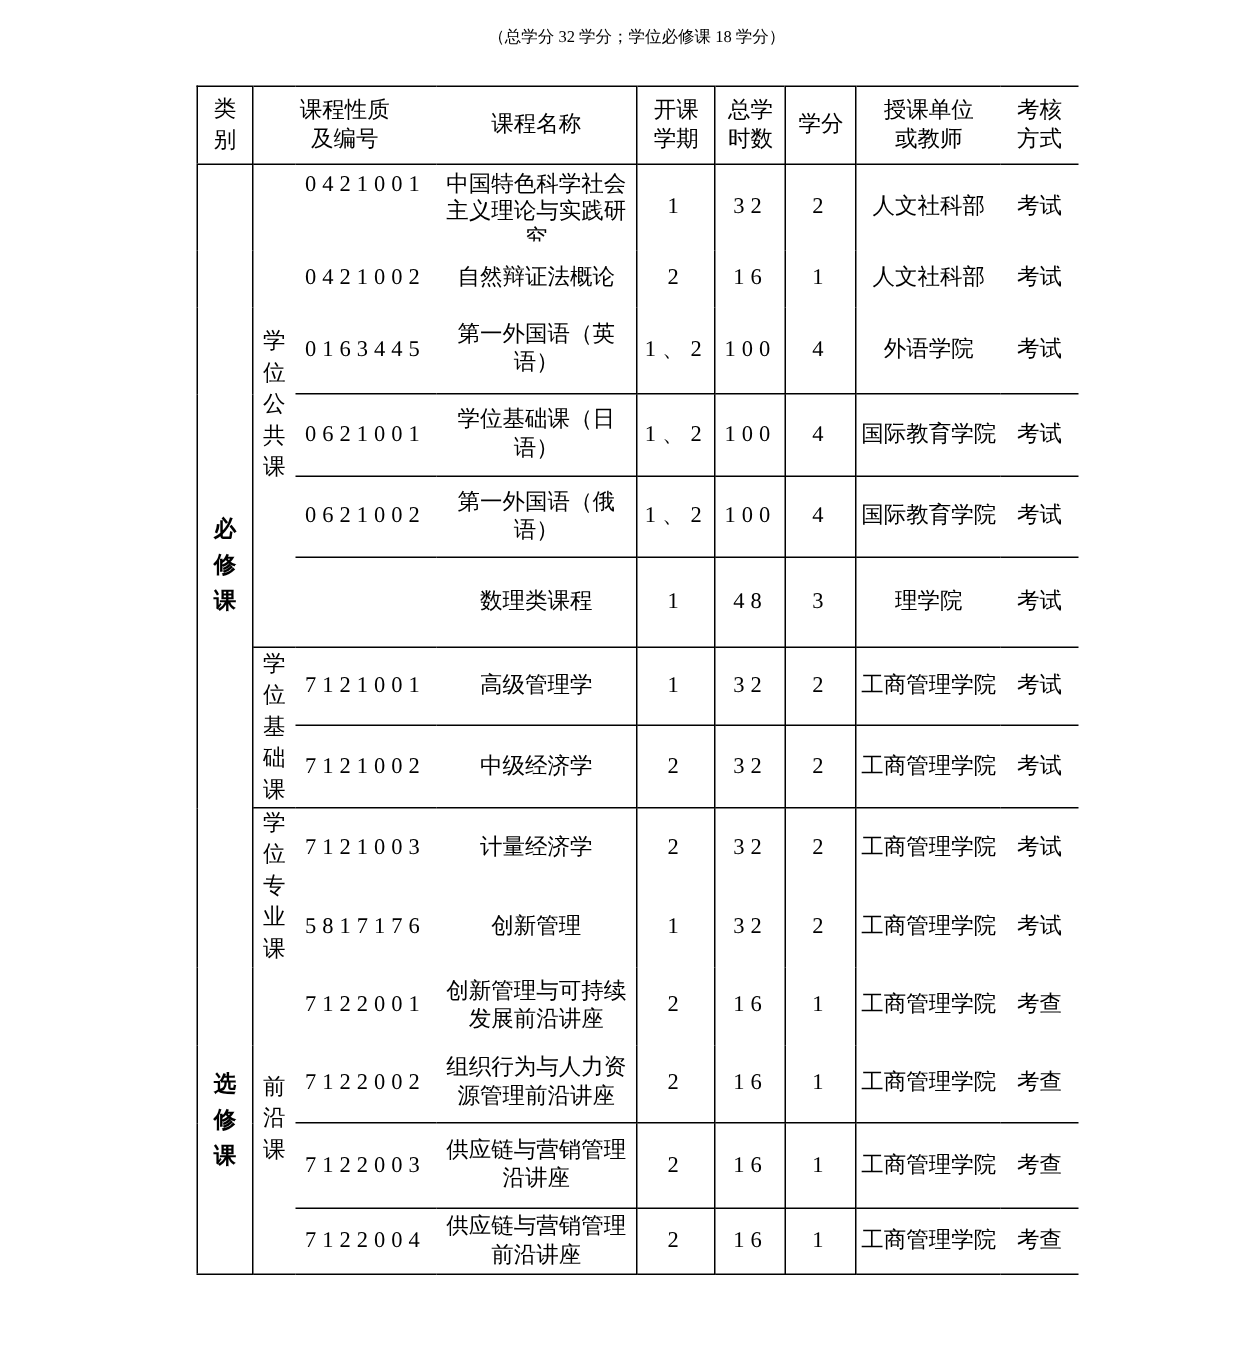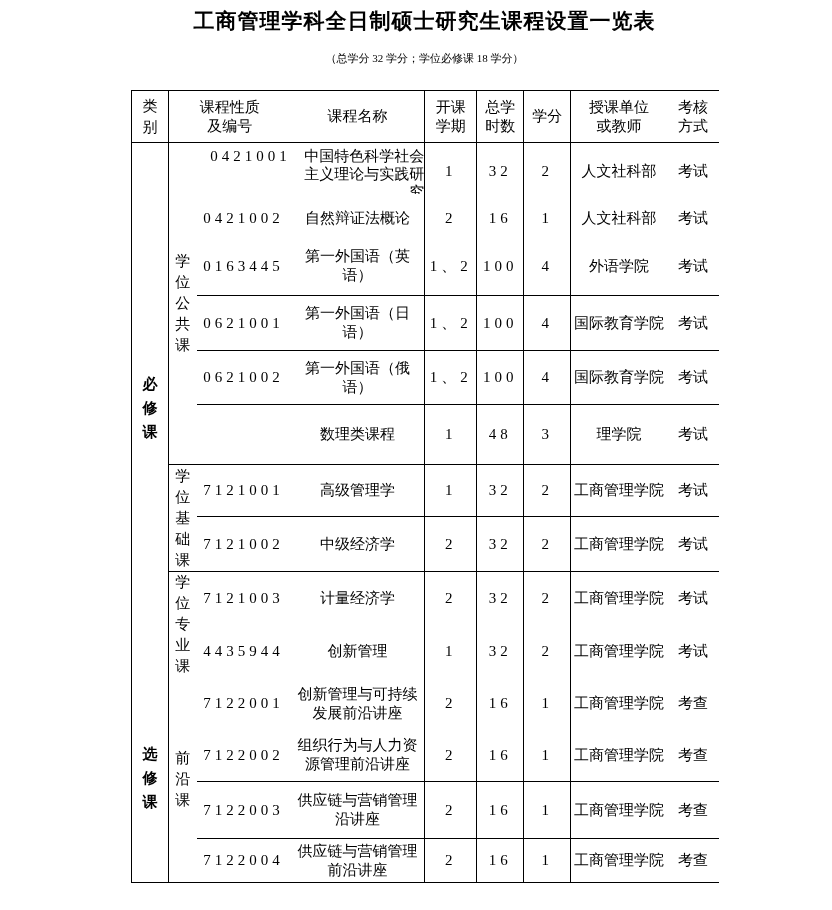--- a/index.html
+++ b/index.html
@@ -21,31 +21,30 @@
     font-size:15px;
   }
   th,td{
     padding:0;text-align:center;vertical-align:middle;
     font-weight:normal;line-height:19px;overflow:hidden;
   }
   .pre{white-space:pre-line;font-family:Liberation Serif, serif;}
   .bb{border-bottom:1px solid #000;}
   .br{border-right:1px solid #000;}
   .vert{width:1em;margin:0 auto;word-break:break-all;line-height:21px;text-align:center;}
-  .cat .vert{line-height:24px;font-weight:bold;font-family:Liberation Mono, monospace;}
+  .cat .vert{line-height:24px;font-weight:bold;}
   .num{letter-spacing:4px;}
   .topcell{vertical-align:top;}
-  .clip3{height:51px;overflow:hidden;line-height:18px;padding-top:4px;box-sizing:border-box;text-align:right;}
+  .clip3{height:51px;overflow:hidden;line-height:18px;padding-top:4px;box-sizing:border-box;}
 </style>
 </head>
 <body>
 
 <div class="page">
   <div class="content">
-    <div class="title">工商管理学科全日制硕士研究生课程设置一览表</div>
     <div class="subtitle">（总学分 32 学分；学位必修课 18 学分）</div>
 
     <table class="course-table">
       <colgroup>
         <col style="width:37px">
           <col style="width:28px">
           <col style="width:94px">
         <col style="width:134px">
           <col style="width:52px">
           <col style="width:47px">
@@ -106,21 +105,21 @@
           <td class="bb br pre">第一外国语（英
 语）</td>
           <td class="bb br num">1、2</td>
           <td class="bb br num">100</td>
           <td class="bb br num">4</td>
           <td class="bb">外语学院</td>
           <td class="bb">考试</td>
         </tr>
         <tr style="height:55px">
           <td class="bb num">0621001</td>
-          <td class="bb br pre">第一外国语（日
+          <td class="bb br pre">学位基础课（日
 语）</td>
           <td class="bb br num">1、2</td>
           <td class="bb br num">100</td>
           <td class="bb br num">4</td>
           <td class="bb">国际教育学院</td>
           <td class="bb">考试</td>
         </tr>
         <tr style="height:54px">
           <td class="bb num">0621002</td>
           <td class="bb br pre">第一外国语（俄
@@ -167,21 +166,21 @@
             </td>
           <td class="num">7121003</td>
           <td class="br pre">计量经济学</td>
           <td class="br num">2</td>
           <td class="br num">32</td>
           <td class="br num">2</td>
           <td>工商管理学院</td>
           <td>考试</td>
         </tr>
         <tr style="height:53px">
-          <td class="num">4435944</td>
+          <td class="num">5817176</td>
           <td class="br pre">创新管理</td>
           <td class="br num">1</td>
           <td class="br num">32</td>
           <td class="br num">2</td>
           <td>工商管理学院</td>
           <td>考试</td>
         </tr>
         <tr style="height:52px">
           <td class="br bb cat" rowspan="4">
               <div class="vert">选修课</div>

